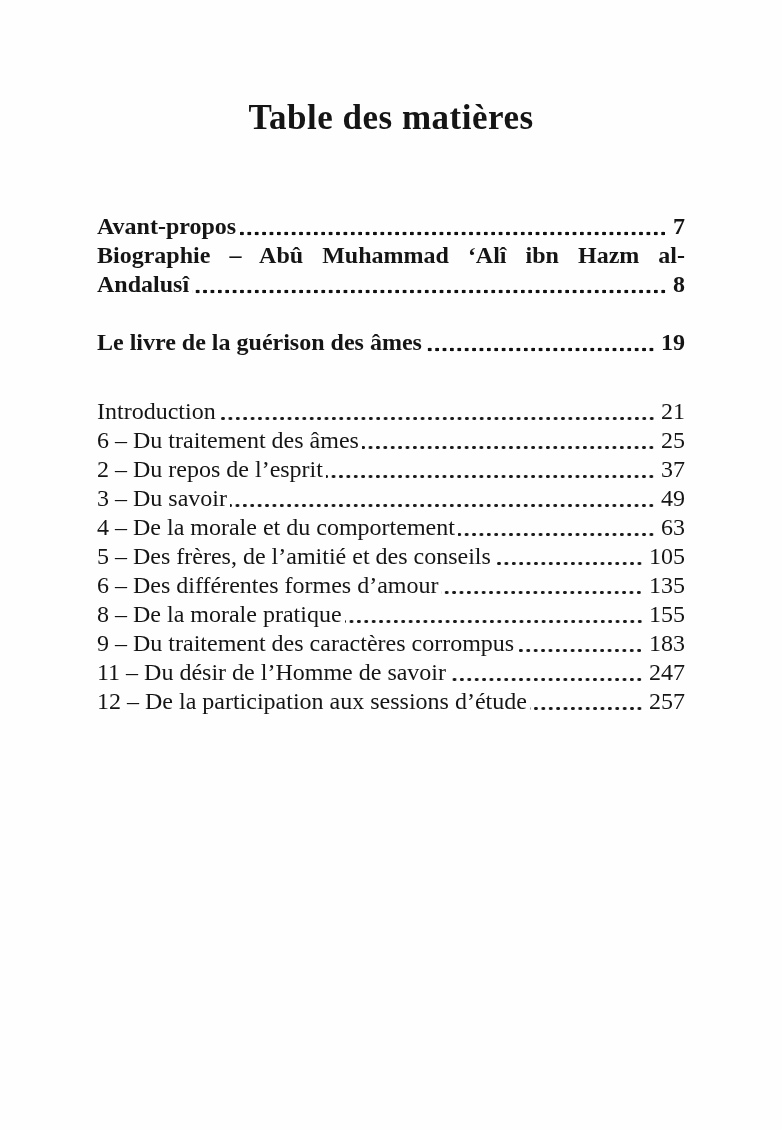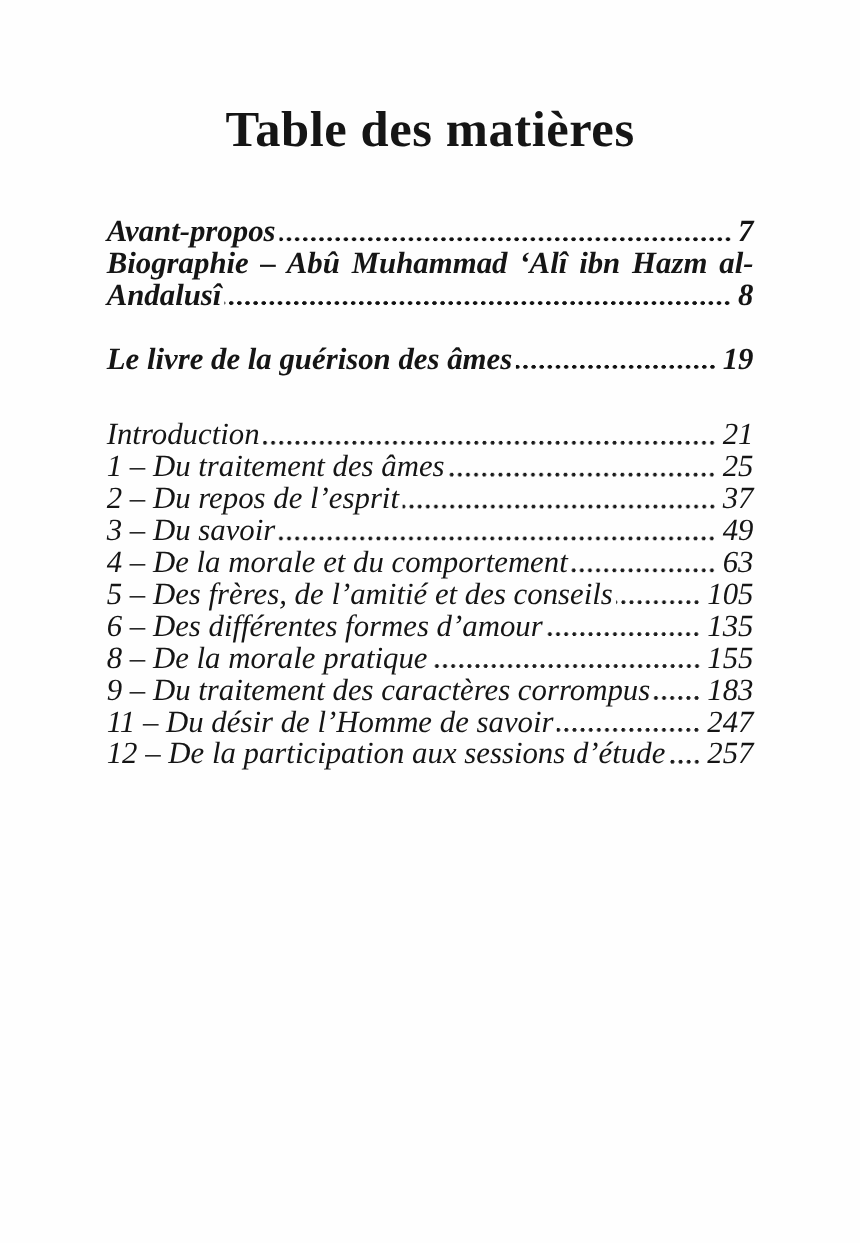--- a/index.html
+++ b/index.html
@@ -15,30 +15,29 @@
     overflow: hidden;
   }
   .book-page {
     box-sizing: border-box;
     width: 782px;
     height: 1130px;
     padding: 96px 97px 0 97px;
     background: #fefefe;
   }
   .page-title {
-    font-size: 46px;
+    font-size: 35px;
     font-weight: 700;
     text-align: center;
     letter-spacing: 0.5px;
-    margin: 0 0 56px 0;
+    margin: 0 0 72px 0;
     line-height: 44px;
   }
   .toc {
-    font-size: 28px;
-    font-style: italic;
+    font-size: 24px;
   }
   .row {
     display: flex;
     line-height: 29px;
     white-space: nowrap;
   }
   .row .lbl {
     flex: 0 0 auto;
   }
   .leader {
@@ -106,21 +105,21 @@
 
     <div class="chapters">
 
       <div class="row">
         <span class="lbl">Introduction</span>
         <span class="leader"></span>
         <span class="pg">21</span>
       </div>
 
       <div class="row">
-        <span class="lbl">1 – Du traitement des âmes</span>
+        <span class="lbl">6 – Du traitement des âmes</span>
         <span class="leader"></span>
         <span class="pg">25</span>
       </div>
 
       <div class="row">
         <span class="lbl">2 – Du repos de l’esprit</span>
         <span class="leader"></span>
         <span class="pg">37</span>
       </div>
 

